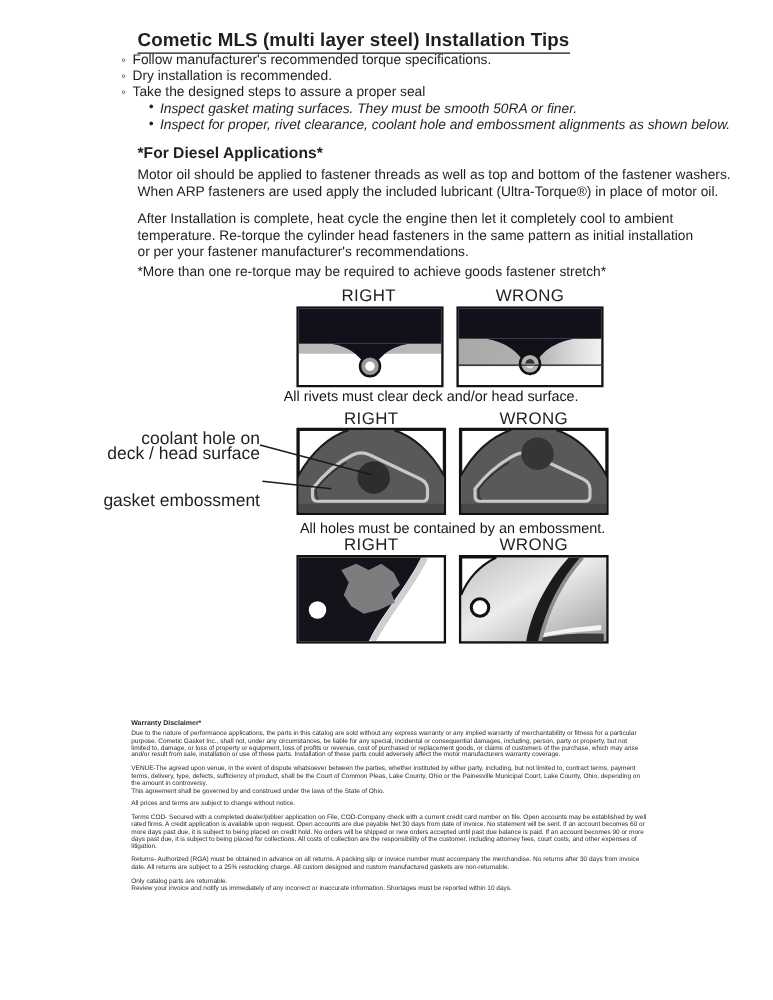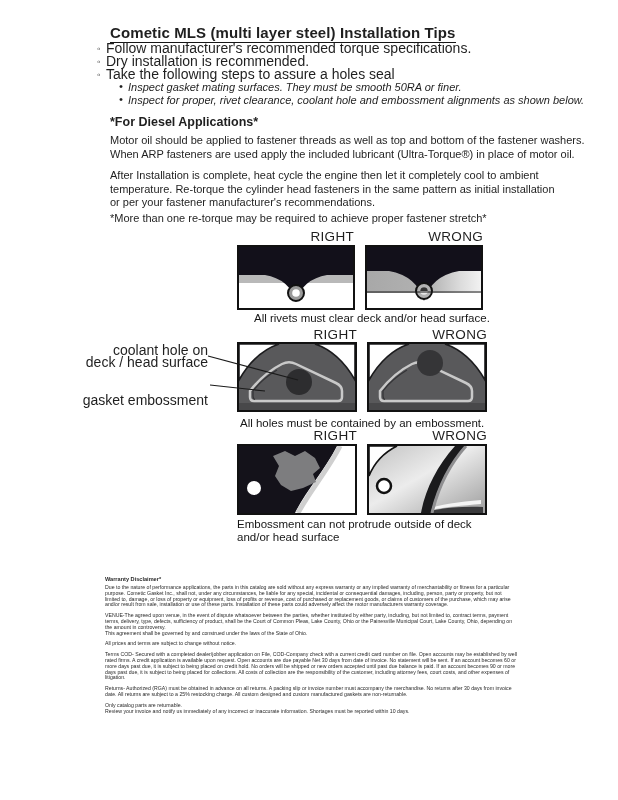--- a/index.html
+++ b/index.html
@@ -7,37 +7,37 @@
     position:relative;width:618px;height:724px;background:#ffffff;overflow:hidden;
     font-family:"Liberation Sans","DejaVu Sans",sans-serif;color:#1f1f1f;
   }
   .abs{position:absolute;}
   .pre{white-space:pre-line;}
 
   .title{
     left:110px;top:24px;font-size:15px;font-weight:bold;
     border-bottom:1.5px solid #161616;padding-bottom:1px;letter-spacing:.1px;
   }
-  .bullets{left:97px;top:42px;font-size:14px;line-height:13px;}
+  .bullets{left:97px;top:42px;font-size:11px;line-height:13px;}
   .bullet{position:relative;padding-left:9px;}
   .bullet::before{content:"◦";position:absolute;left:0;top:0;font-size:10px;}
   .subs{left:119px;top:81px;font-size:11px;line-height:13px;}
   .sub{position:relative;padding-left:9px;font-style:italic;}
   .sub::before{content:"•";position:absolute;left:0;top:-1px;}
 
   .diesel-h{left:110px;top:115px;font-size:12.5px;font-weight:bold;}
   .diesel-p1{left:110px;top:134px;font-size:11px;line-height:13.5px;}
   .diesel-p2{left:110px;top:169px;font-size:11px;line-height:13.5px;}
   .diesel-note{left:110px;top:212px;font-size:11px;}
 
-  .rw{font-size:13.5px;letter-spacing:.3px;text-align:right;width:120px;}
+  .rw{font-size:13.5px;letter-spacing:.3px;text-align:center;width:120px;}
   .r1{top:229px;} .r2{top:327px;} .r3{top:428px;}
   .colL{left:236px;}
   .cap{font-size:11.5px;line-height:13px;color:#161616;}
-  .cap1{left:254px;top:312px;}
+  .cap1{left:227px;top:312px;}
   .cap2{left:240px;top:417px;}
   .cap3{left:237px;top:518px;}
 
   .ann{left:60px;width:148px;text-align:right;font-size:14px;line-height:12px;}
   .ann1{top:344px;}
   .ann2{top:378px;margin-top:16px;}
   .overlay{left:150px;top:340px;pointer-events:none;z-index:5;}
 
   svg.diag{display:block;}
 
@@ -50,34 +50,34 @@
 </head>
 <body>
 
 <div class="page">
 
   <div class="abs title">Cometic MLS (multi layer steel) Installation Tips</div>
 
   <div class="abs bullets">
     <div class="bullet">Follow manufacturer's recommended torque specifications.</div>
     <div class="bullet">Dry installation is recommended.</div>
-    <div class="bullet">Take the following steps to assure a holes seal</div>
+    <div class="bullet">Take the designed steps to assure a proper seal</div>
   </div>
   <div class="abs subs">
     <div class="sub">Inspect gasket mating surfaces.  They must be smooth 50RA or finer.</div>
     <div class="sub">Inspect for proper, rivet clearance, coolant hole and embossment alignments as shown below.</div>
   </div>
 
   <div class="abs diesel-p1 pre">Motor oil should be applied to fastener threads as well as top and bottom of the fastener washers.
 When ARP fasteners are used apply the included lubricant (Ultra-Torque®) in place of motor oil.</div>
   <div class="abs diesel-h">*For Diesel Applications*</div>
   <div class="abs diesel-p2 pre">After Installation is complete, heat cycle the engine then let it completely cool to ambient
 temperature. Re-torque the cylinder head fasteners in the same pattern as initial installation
 or per your fastener manufacturer's recommendations.</div>
-  <div class="abs diesel-note">*More than one re-torque may be required to achieve proper fastener stretch*</div>
+  <div class="abs diesel-note">*More than one re-torque may be required to achieve goods fastener stretch*</div>
 
   <div class="abs rw r1 colL" style="left:236px;width:118px;">RIGHT</div>
   <div class="abs rw r1" style="left:365px;width:118px;">WRONG</div>
 
   <svg class="abs diag" style="left:237px;top:245px;" width="118" height="65" viewBox="0 0 118 65">
     <rect x="2" y="2" width="114" height="61" fill="#ffffff"></rect>
     <rect x="2" y="30" width="114" height="8" fill="#b9b9b9"></rect>
     <rect x="2" y="2" width="114" height="28" fill="#12101a"></rect>
     <path d="M28,30 Q52,34 59,56 Q66,34 90,30 Z" fill="#12101a"></path>
     <circle cx="59" cy="48" r="8" fill="#9a9a9a" stroke="#111111" stroke-width="2"></circle>
@@ -166,22 +166,20 @@
     <rect x="2" y="2" width="116" height="67" fill="url(#g3)"></rect>
     <path d="M2,2 H30 Q10,12 2,32 Z" fill="#ffffff" stroke="#111111" stroke-width="1.6"></path>
     <path d="M54,69 H116 V63 C94,62 72,64 54,69 Z" fill="#3a3a3c"></path>
     <path d="M56,66 C74,60 92,58 114,56 L114,60 C92,62 72,63 58,68 Z" fill="#f4f4f4"></path>
     <path d="M88,2 C70,22 58,46 54,69 L64,69 C70,44 82,20 98,2 Z" fill="#1b1b1d"></path>
     <path d="M99,2 C83,20 71,44 65,69" fill="none" stroke="#8f8f91" stroke-width="3"></path>
     <circle cx="17" cy="42" r="7" fill="#ffffff" stroke="#111111" stroke-width="2.5"></circle>
     <rect x="1" y="1" width="118" height="69" fill="none" stroke="#111111" stroke-width="2"></rect>
   </svg>
 
-  <div class="abs cap cap3 pre">Embossment can not protrude outside of deck
-and/or head surface</div>
 
   <div class="abs legal-h">Warranty Disclaimer*</div>
   <div class="abs legal">
     <p>Due to the nature of performance applications, the parts in this catalog are sold without any express warranty or any implied warranty of merchantability or fitness for a particular purpose.  Cometic Gasket Inc., shall not, under any circumstances, be liable for any special, incidental or consequential damages, including, person, party or property, but not limited to, damage, or loss of property or equipment, loss of profits or revenue, cost of purchased or replacement goods, or claims of customers of the purchase, which may arise and/or result from sale, installation or use of these parts.  Installation of these parts could adversely affect the motor manufacturers warranty coverage.</p>
     <p class="no-gap">VENUE-The agreed upon venue, in the event of dispute whatsoever between the parties, whether instituted by either party, including, but not limited to, contract terms, payment terms, delivery, type, defects, sufficiency of product, shall be the Court of Common Pleas, Lake County, Ohio or the Painesville Municipal Court, Lake County, Ohio, depending on the amount in controversy.</p>
     <p>This agreement shall be governed by and construed under the laws of the State of Ohio.</p>
     <p>All prices and terms are subject to change without notice.</p>
     <p>Terms COD- Secured with a completed dealer/jobber application on File, COD-Company check with a current credit card number on file.  Open accounts may be established by well rated firms.  A credit application is available upon request.  Open accounts are due payable Net 30 days from date of invoice.  No statement will be sent.  If an account becomes 60 or more days past due, it is subject to being placed on credit hold.  No orders will be shipped or new orders accepted until past due balance is paid.  If an account becomes 90 or more days past due, it is subject to being placed for collections.  All costs of collection are the responsibility of the customer, including attorney fees, court costs, and other expenses of litigation.</p>
     <p>Returns- Authorized (RGA) must be obtained in advance on all returns.  A packing slip or invoice number must accompany the merchandise.  No returns after 30 days from invoice date.  All returns are subject to a 25% restocking charge.  All custom designed and custom manufactured gaskets are non-returnable.</p>
     <p class="no-gap">Only catalog parts are returnable.</p>

